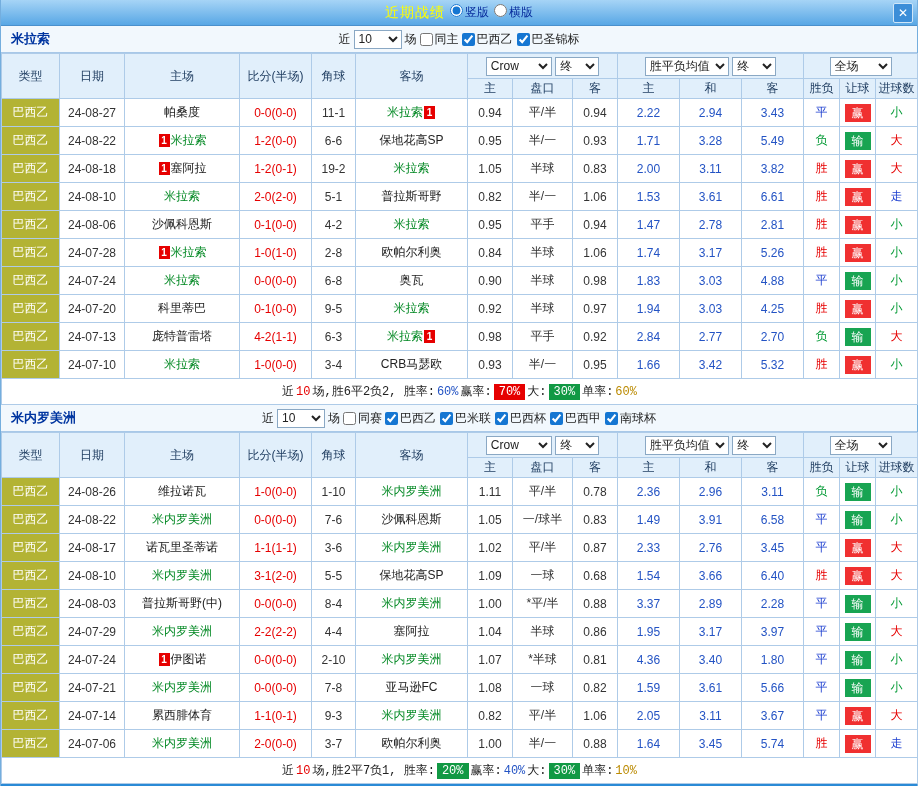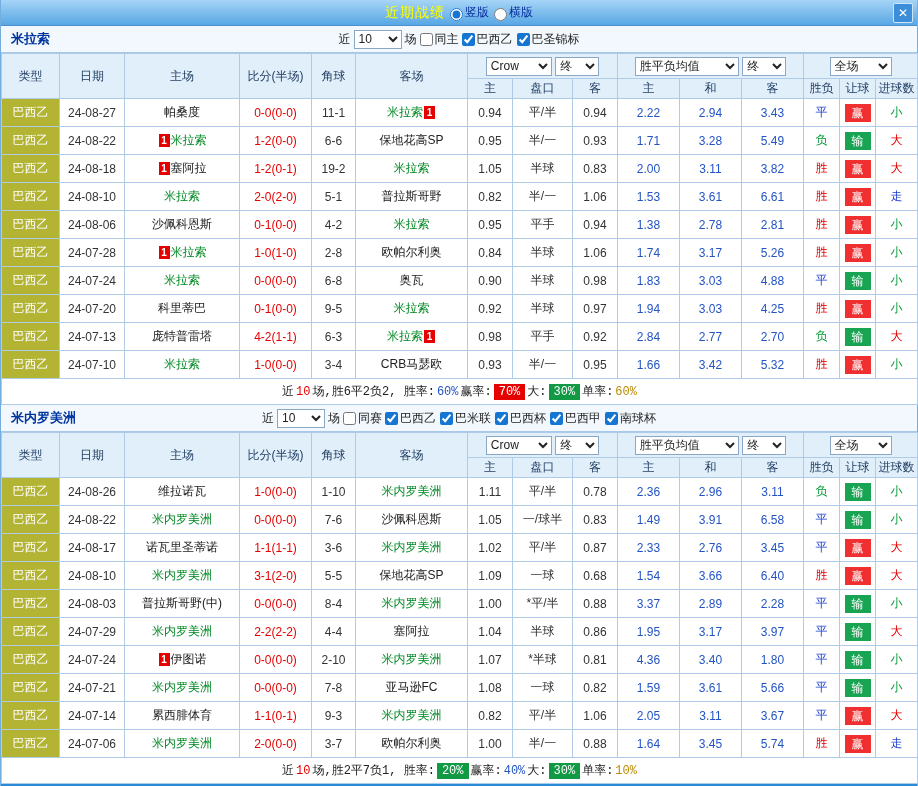--- a/index.html
+++ b/index.html
@@ -2,33 +2,33 @@
 <html><head>
 <meta charset="utf-8">
 <style>
   *{margin:0;padding:0;box-sizing:border-box;}
   html,body{background:#fff;}
   body{font-family:"Liberation Sans","DejaVu Sans",sans-serif;width:918px;}
   .window{width:918px;border-left:1px solid #74aede;border-right:1px solid #74aede;}
   .titlebar{height:26px;background:linear-gradient(180deg,#a6d4f6,#58a7e5);display:flex;align-items:center;position:relative;border-bottom:1px solid #4a90cc;}
   .titlebar-center{flex:1;display:flex;justify-content:center;align-items:center;gap:5px;}
   .title{color:#ffff00;font-weight:normal;font-size:14px;letter-spacing:1px;}
-  .radio-opt{display:inline-flex;align-items:flex-end;font-size:12px;color:#0a2f9e;gap:2px;cursor:pointer;}
+  .radio-opt{display:inline-flex;align-items:flex-start;font-size:12px;color:#0a2f9e;gap:2px;cursor:pointer;}
   input[type=checkbox],input[type=radio]{accent-color:#1576d2;width:13px;height:13px;margin:0;}
   .close-btn{position:absolute;right:4px;top:3px;width:20px;height:20px;background:#3c8ed8;border:1px solid #cfe6f8;color:#fff;font-size:12px;line-height:18px;text-align:center;cursor:pointer;border-radius:2px;}
   .section-bar{height:27px;background:#f2f8fd;display:flex;align-items:center;position:relative;border-bottom:1px solid #a8c8e8;}
   .team-name{position:absolute;left:0;padding:0 10px;color:#0035a0;font-weight:bold;font-size:13px;}
   .controls{flex:1;display:flex;justify-content:center;align-items:center;gap:3px;font-size:12px;color:#222;white-space:nowrap;}
   .chk{display:inline-flex;align-items:center;gap:2px;cursor:pointer;}
   .league-checks{display:inline-flex;align-items:center;gap:4px;}
   select{font-size:12px;height:19px;border:1px solid #8aa8c4;background:#fff;color:#222;}
   .sel-count{width:48px;}
   .sel-crow{width:66px;}
   .sel-final{width:44px;}
-  .sel-europe{width:104px;}
+  .sel-europe{width:84px;}
   .sel-scope{width:62px;}
   table{border-collapse:collapse;width:916px;table-layout:fixed;padding-left:48px;}
   th,td{border:1px solid #aecbe8;text-align:center;font-size:12px;font-weight:normal;overflow:hidden;white-space:nowrap;}
   thead th{background:#e1effb;color:#1c3a5e;}
   tr.h1 th{height:25px;}
   tr.h2 th{height:20px;}
   tbody td{height:28px;background:#fff;color:#333;}
   td.league-cell{background:#b3b334;color:#fff;}
   .team{color:#222;cursor:pointer;}
   .team.green{color:#008822;}
@@ -215,21 +215,21 @@
           <tr>
             <td class="league-cell">巴西乙</td>
             <td class="date-cell">24-08-06</td>
             <td class="team-cell"><span class="team">沙佩科恩斯</span></td>
             <td class="score-cell">0-1(0-0)</td>
             <td class="corner-cell">4-2</td>
             <td class="team-cell"><span class="team green">米拉索</span></td>
             <td class="ah-cell">0.95</td>
             <td class="line-cell">平手</td>
             <td class="ah-cell">0.94</td>
-            <td class="eu-cell">1.38</td>
+            <td class="eu-cell">1.47</td>
             <td class="eu-cell">2.78</td>
             <td class="eu-cell">2.81</td>
             <td class="t-red">胜</td>
             <td><span class="hr-badge bg-red">赢</span></td>
             <td class="t-green">小</td>
           </tr>
           <tr>
             <td class="league-cell">巴西乙</td>
             <td class="date-cell">24-07-28</td>
             <td class="team-cell"><span class="rc">1</span><span class="team green">米拉索</span></td>

